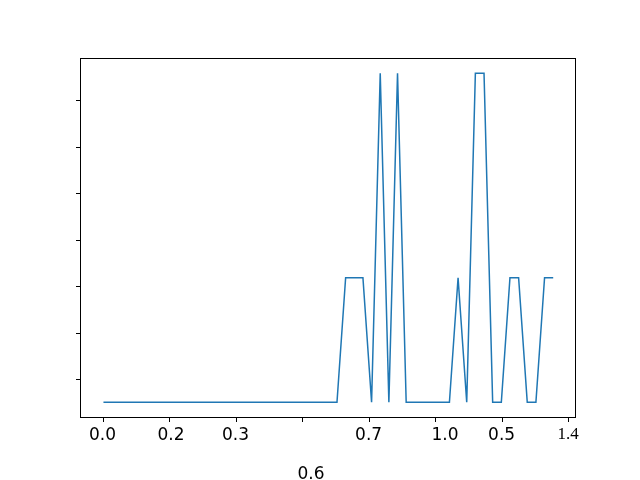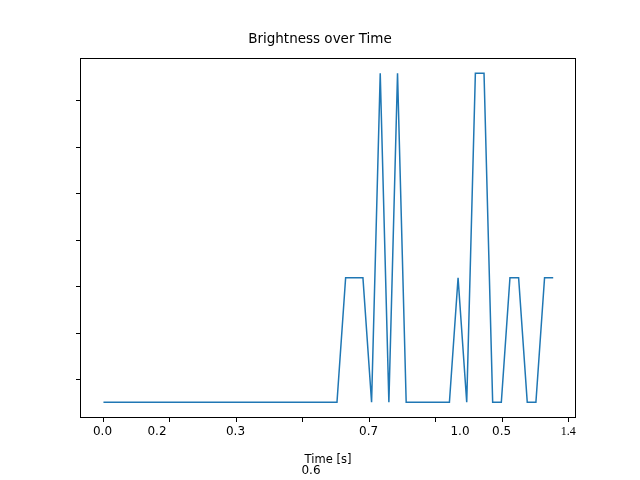--- a/index.html
+++ b/index.html
@@ -72,71 +72,69 @@
     width: 4px;
     height: 1px;
     background: #000000;
   }
   .xtick-label {
     position: absolute;
     top: 424px;
     width: 60px;
     margin-left: -30px;
     text-align: center;
-    font-size: 12px;
+    font-size: 17px;
     color: #000000;
   }
   .xtick-mark {
     position: absolute;
     top: 418px;
     width: 1px;
     height: 4px;
     background: #000000;
   }
 </style>
 </head>
 <body>
 
 <div id="figure">
 
-  <div id="chart-title">Brightness over Time</div>
 
   <div class="ylabel-wrap">
     
   </div>
 
   <div id="plot-area">
     <svg id="plot-svg" viewBox="0 0 494 358" preserveAspectRatio="none">
       <polyline id="data-polyline" fill="none" stroke="#1f77b4" stroke-width="1.5" stroke-linejoin="miter" stroke-linecap="butt" points="22.45,343.32 31.10,343.32 39.75,343.32 48.40,343.32 57.05,343.32 65.70,343.32 74.35,343.32 83.00,343.32 91.65,343.32 100.30,343.32 108.95,343.32 117.60,343.32 126.24,343.32 134.89,343.32 143.54,343.32 152.19,343.32 160.84,343.32 169.49,343.32 178.14,343.32 186.79,343.32 195.44,343.32 204.09,343.32 212.74,343.32 221.39,343.32 230.03,343.32 238.68,343.32 247.33,343.32 255.98,343.32 264.63,218.78 273.28,218.78 281.93,218.78 290.58,343.32 299.23,14.31 307.88,343.32 316.53,14.31 325.18,343.32 333.82,343.32 342.47,343.32 351.12,343.32 359.77,343.32 368.42,343.32 377.07,218.78 385.72,343.32 394.37,14.31 403.02,14.31 411.67,343.32 420.32,343.32 428.96,218.78 437.61,218.78 446.26,343.32 454.91,343.32 463.56,218.78 472.21,218.78"></polyline>
     </svg>
   </div>
 
-  <div id="xlabel">Time [s]</div>
 
   <div id="ytick-container">
       <div class="ytick-mark" style="top: 379px;"></div>
       <div class="ytick-mark" style="top: 332.5px;"></div>
       <div class="ytick-mark" style="top: 286.1px;"></div>
       <div class="ytick-mark" style="top: 239.6px;"></div>
       <div class="ytick-mark" style="top: 193.1px;"></div>
       <div class="ytick-mark" style="top: 146.7px;"></div>
       <div class="ytick-mark" style="top: 100.2px;"></div>
     </div>
   <div id="xtick-container">
       <div class="xtick-mark" style="left: 102.5px;"></div>
       <div class="xtick-label" style="left: 102.5px;">0.0</div>
       <div class="xtick-mark" style="left: 169px;"></div>
-      <div class="xtick-label" style="left: 157px;">0.2</div>
+      <div class="xtick-label" style="left: 171px;">0.2</div>
       <div class="xtick-mark" style="left: 235.5px;"></div>
       <div class="xtick-label" style="left: 235.5px;">0.3</div>
       <div class="xtick-mark" style="left: 302.1px;"></div>
       <div class="xtick-label" style="left: 311px; margin-top: 39px;">0.6</div>
       <div class="xtick-mark" style="left: 368.6px;"></div>
       <div class="xtick-label" style="left: 368.6px;">0.7</div>
       <div class="xtick-mark" style="left: 435.1px;"></div>
-      <div class="xtick-label" style="left: 460px;">1.0</div>
+      <div class="xtick-label" style="left: 445px;">1.0</div>
       <div class="xtick-mark" style="left: 501.6px;"></div>
       <div class="xtick-label" style="left: 501.6px;">0.5</div>
       <div class="xtick-mark" style="left: 568.2px;"></div>
       <div class="xtick-label" style="left: 568.2px; font-family: Liberation Serif, serif;">1.4</div>
     </div>
 
 </div>
 
 </body></html>

